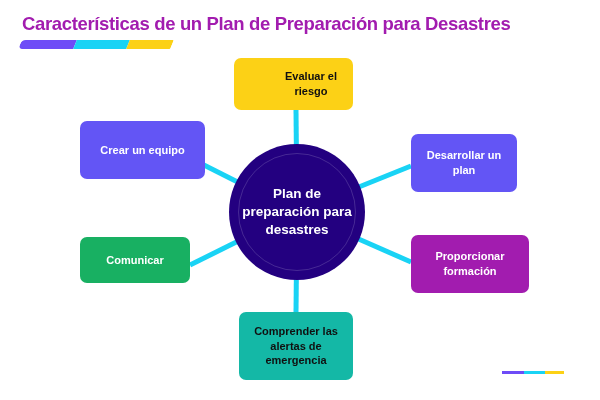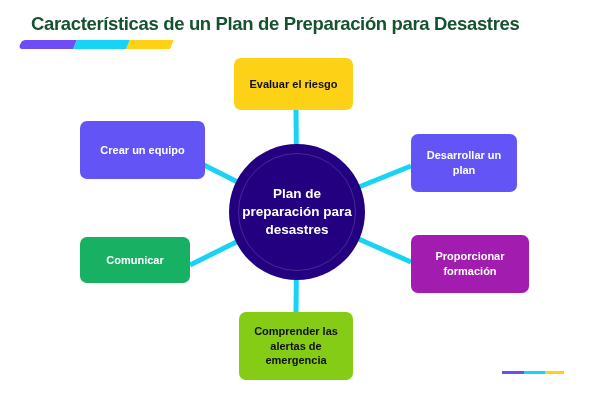--- a/index.html
+++ b/index.html
@@ -137,21 +137,21 @@
   #logo-underline .seg { height: 100%; }
   #logo-underline .seg-0 { width: 36%; }
   #logo-underline .seg-1 { width: 34%; }
   #logo-underline .seg-2 { width: 30%; }
 </style>
 </head>
 <body style="background: rgb(255, 255, 255);">
 
 <div id="canvas" style="background: rgb(255, 255, 255);">
 
-  <div id="page-title" style="color: #14532d; margin-left: 9px;">Características de un Plan de Preparación para Desastres</div>
+  <div id="page-title" style="color: #a21caf;">Características de un Plan de Preparación para Desastres</div>
   <div id="title-underline">
     <div class="seg seg-0" style="background: rgb(110, 76, 247);"></div>
     <div class="seg seg-1" style="background: rgb(25, 211, 245);"></div>
     <div class="seg seg-2" style="background: rgb(252, 209, 22);"></div>
   </div>
 
   <svg id="connectors" viewBox="0 0 600 400">
       <line x1="296.35297227086613" y1="146.00317162834466" x2="296" y2="110" stroke="#19d3f5" stroke-width="5" stroke-linecap="butt"></line>
       <line x1="358.2051285491662" y1="187.3031937433189" x2="411" y2="166" stroke="#19d3f5" stroke-width="5" stroke-linecap="butt"></line>
       <line x1="357.44202178040064" y1="238.50965867561433" x2="411" y2="262" stroke="#19d3f5" stroke-width="5" stroke-linecap="butt"></line>
@@ -159,29 +159,29 @@
       <line x1="237.8576730184622" y1="241.2947974768365" x2="190" y2="265" stroke="#19d3f5" stroke-width="5" stroke-linecap="butt"></line>
       <line x1="238.07835026479424" y1="182.26384032055034" x2="190" y2="158" stroke="#19d3f5" stroke-width="5" stroke-linecap="butt"></line>
     </svg>
 
   <div id="center-hub" style="left: 229px; top: 144px; width: 136px; height: 136px; background: rgb(35, 0, 128);">
     <div class="inner-ring"></div>
     <div id="center-hub-label" style="color: rgb(255, 255, 255);">Plan de preparación para desastres</div>
   </div>
 
   <div class="node" style="left: 234px; top: 58px; width: 119px; height: 52px; background: rgb(252, 209, 22);">
-    <span class="node-label" style="color: rgb(16, 16, 16);">Evaluar el riesgo</span>
+    <span class="node-label" style="color: rgb(16, 16, 16); margin-left: 35px;">Evaluar el riesgo</span>
   </div>
   <div class="node" style="left: 411px; top: 134px; width: 106px; height: 58px; background: rgb(99, 85, 245);">
     <span class="node-label" style="color: rgb(255, 255, 255);">Desarrollar un plan</span>
   </div>
   <div class="node" style="left: 411px; top: 235px; width: 118px; height: 58px; background: #a21caf;">
     <span class="node-label" style="color: rgb(255, 255, 255);">Proporcionar formación</span>
   </div>
-  <div class="node" style="left: 239px; top: 312px; width: 114px; height: 68px; background: #84cc16;">
+  <div class="node" style="left: 239px; top: 312px; width: 114px; height: 68px; background: #14b8a6;">
     <span class="node-label" style="color: rgb(16, 16, 16);">Comprender las alertas de emergencia</span>
   </div>
   <div class="node" style="left: 80px; top: 237px; width: 110px; height: 46px; background: rgb(24, 176, 98);">
     <span class="node-label" style="color: rgb(255, 255, 255);">Comunicar</span>
   </div>
   <div class="node" style="left: 80px; top: 121px; width: 125px; height: 58px; background: rgb(99, 85, 245);">
     <span class="node-label" style="color: rgb(255, 255, 255);">Crear un equipo</span>
   </div>
 
   <div id="logo">

